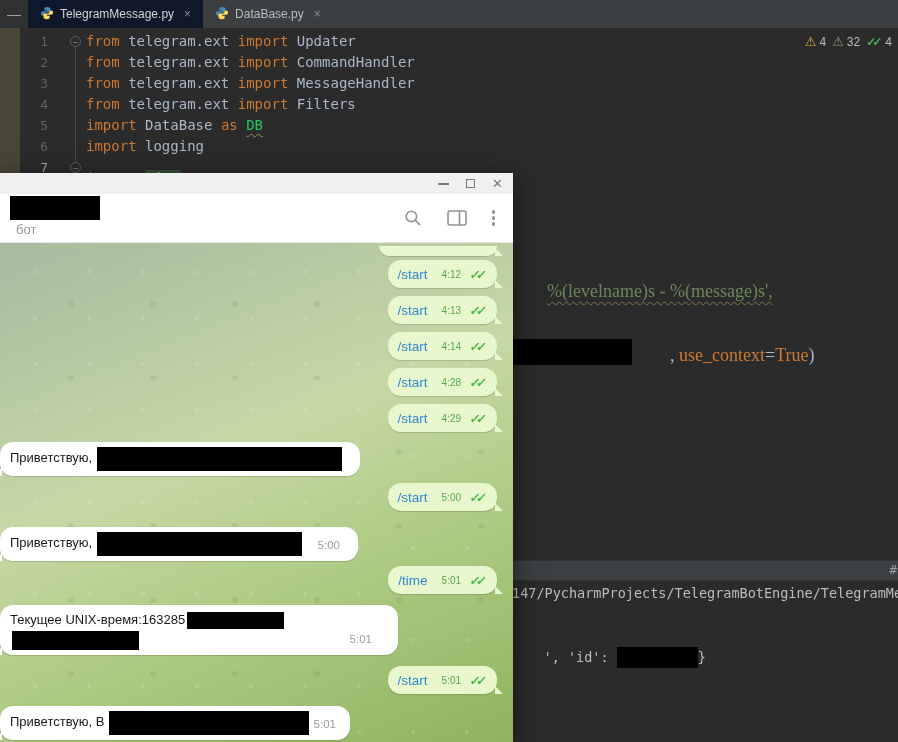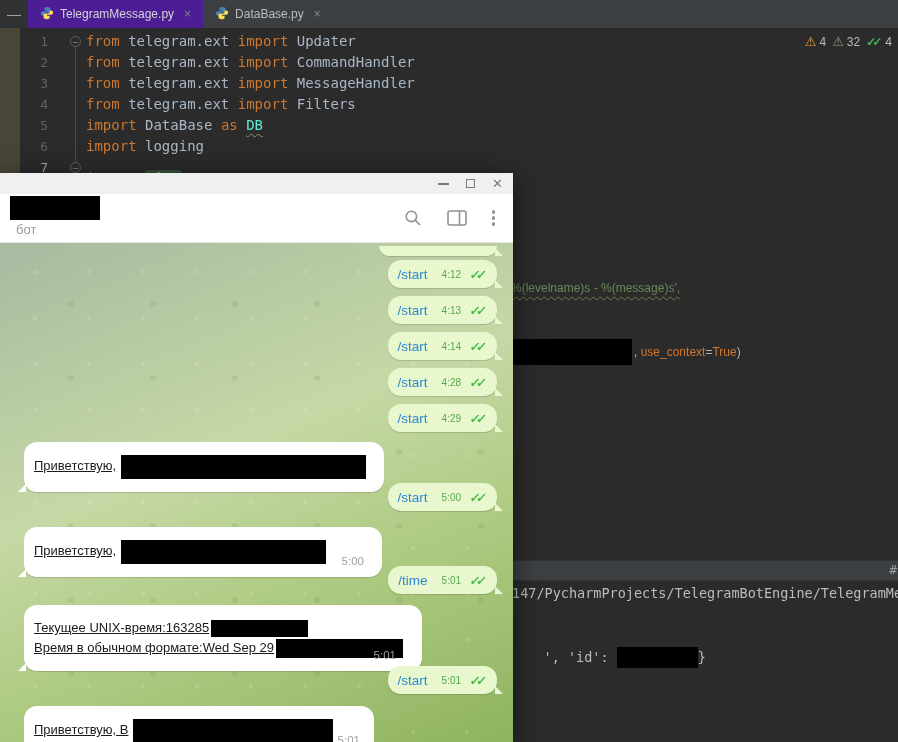--- a/index.html
+++ b/index.html
@@ -9,57 +9,57 @@
 
   
   .tabbar { position:absolute; left:0; top:0; width:898px; height:28px;
             background:#3c3f41; display:flex; align-items:stretch; }
   .menu-box { width:28px; height:28px; background:#2f3133; display:flex;
               align-items:center; justify-content:center; color:#9aa0a3;
               font-size:14px; }
   .tabs { display:flex; }
   .tab { display:flex; align-items:center; gap:6px; padding:0 12px;
          color:#bbbbbb; font-size:12px; cursor:default; }
-  .tab.active { background:#4c1d95; color:#d4d4d4; }
+  .tab.active { background:#0f172a; color:#d4d4d4; }
   .tab .tab-close { color:#848a8e; font-size:12px; margin-left:4px; }
   .pyico { width:14px; height:14px; display:inline-block; }
 
   .gutter-num { position:absolute; left:0; width:48px; text-align:right;
                 color:#606366; font-family:"DejaVu Sans Mono", monospace;
                 font-size:13px; height:21px; line-height:21px; }
   .gutter-num.current { color:#a4a3a3; }
   .fold { position:absolute; left:70px; width:11px; height:11px; color:#9a9a9a;
           font-size:9px; line-height:10px; text-align:center;
           border:1px solid #5f5f5f; border-radius:6px; background:#2b2b2b; }
   .fold-line { position:absolute; left:75px; top:40px; width:1px; height:130px;
                background:#4a4a4a; }
   .code-line { position:absolute; left:86px; height:21px; line-height:21px;
                font-family:"DejaVu Sans Mono", monospace; font-size:14px;
                white-space:pre; }
   .tk-kw { color:#cc7832; }
   .tk-pl { color:#a9b7c6; }
-  .tk-err { color:#5eead4; text-decoration:underline wavy #8c8c6a 1px;
+  .tk-err { color:#22c55e; text-decoration:underline wavy #8c8c6a 1px;
             text-underline-offset:3px; }
   .tk-hl { color:#a9b7c6; background:#365239; border-radius:2px; padding:0 1px; }
   .tk-param { color:#cc7832; }
   .tk-op { color:#a9b7c6; }
 
   .left-stripe { position:absolute; left:0; top:28px; width:20px; height:147px;
                  background:#494637; }
 
   .inspections { position:absolute; right:6px; top:34px; display:flex;
                  align-items:center; gap:6px; font-size:12px; color:#bbbbbb; }
   .insp-item { display:flex; align-items:center; gap:3px; }
   .warn-ico { color:#e9a63a; font-size:13px; }
   .weak-ico { color:#97977d; font-size:13px; }
   .ok-ico { color:#4db054; font-size:12px; font-weight:bold; letter-spacing:-4px;
             padding-right:4px; }
 
-  .frag { position:absolute; font-family:Liberation Sans, sans-serif;
-          font-size:12px; white-space:pre; color:#a9b7c6; }
+  .frag { position:absolute; font-family:Liberation Serif, serif;
+          font-size:18px; white-space:pre; color:#a9b7c6;margin-left:36px; }
   .frag-string { color:#6a8759; text-decoration:underline wavy #77774f 1px;
                  text-underline-offset:4px; }
   .redact { background:#000; position:absolute; }
   .red-inline { display:inline-block; background:#000; vertical-align:middle; }
 
   .console-bar { position:absolute; left:0; top:560px; width:898px; height:21px;
                  background:#3d4042; border-top:1px solid #303233;
                  border-bottom:1px solid #303233; }
   .console-gear { position:absolute; right:1px; top:562px; color:#9da0a3;
                   font-size:13px; font-family:"DejaVu Sans Mono", monospace; }
@@ -105,22 +105,22 @@
                     border-left:8px solid #e8f7cd; border-top:8px solid transparent; }
   .cmd { color:#2f89ce; font-size:13.5px; }
   .out-time { color:#59a84f; font-size:10px; margin-left:14px; }
   .checks { color:#44bb44; font-size:12.5px; font-weight:bold;
             letter-spacing:-4px; margin-left:9px; padding-right:4px;
             transform:skewX(-8deg); }
   .msg.sliver { right:16px; top:3px; width:118px; height:10px; background:#e8f7cd;
                 border-radius:0 0 13px 13px; }
   .msg.sliver::after { content:""; position:absolute; right:-6px; bottom:0;
                        border-left:8px solid #e8f7cd; border-top:8px solid transparent; }
-  .msg.in { left:24px; background:#ffffff; color:#1a1a1a; padding:13px 10px;
-            line-height:20px;text-decoration:underline; }
+  .msg.in { left:0; background:#ffffff; color:#1a1a1a; padding:5px 10px;
+            line-height:20px; }
   .msg.in::after { content:""; position:absolute; left:-6px; bottom:0;
                    border-right:8px solid #fff; border-top:8px solid transparent; }
   .in-time { position:absolute; bottom:6px; color:#9aa0a5; font-size:11.5px; }
 </style>
 </head>
 <body>
 
 <div class="screen">
 
   <div class="tabbar">
@@ -262,21 +262,21 @@
           <span class="checks">✓✓</span>
         </div>
         <div class="msg in" style="top: 284px; width: 358px;"><span>Приветствую,</span><span class="red-inline" style="width: 205px; height: 24px; margin-left: 5px;"></span><span class="in-time" style="right: 18px;">5:00</span></div>
         <div class="msg out" style="top: 323px; text-align: right;">
           <span class="cmd">/time</span>
           <span class="out-time">5:01</span>
           <span class="checks">✓✓</span>
         </div>
         <div class="msg in" style="top: 362px; width: 398px;">
           <div><span>Текущее UNIX-время:163285</span><span class="red-inline" style="width: 97px; height: 17px; margin-left: 2px;"></span></div>
-          <div><span>Время в обычном формате:Wed Sep 29</span><span class="red-inline" style="width: 127px; height: 19px; margin-left: 2px;"></span></div>
+          <div><span class="red-inline" style="width: 127px; height: 19px; margin-left: 2px;"></span></div>
           <span class="in-time" style="right: 26px;">5:01</span>
         </div>
         <div class="msg out" style="top: 423px;">
           <span class="cmd">/start</span>
           <span class="out-time">5:01</span>
           <span class="checks">✓✓</span>
         </div>
         <div class="msg in" style="top: 463px; width: 350px;"><span>Приветствую, В</span><span class="red-inline" style="width: 200px; height: 24px; margin-left: 5px;"></span><span class="in-time" style="right: 14px;">5:01</span></div>
       </div>
   </div>

